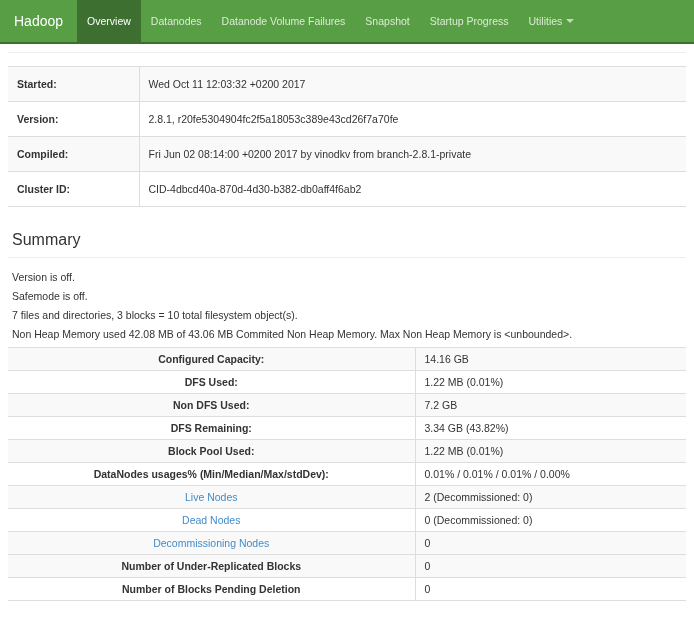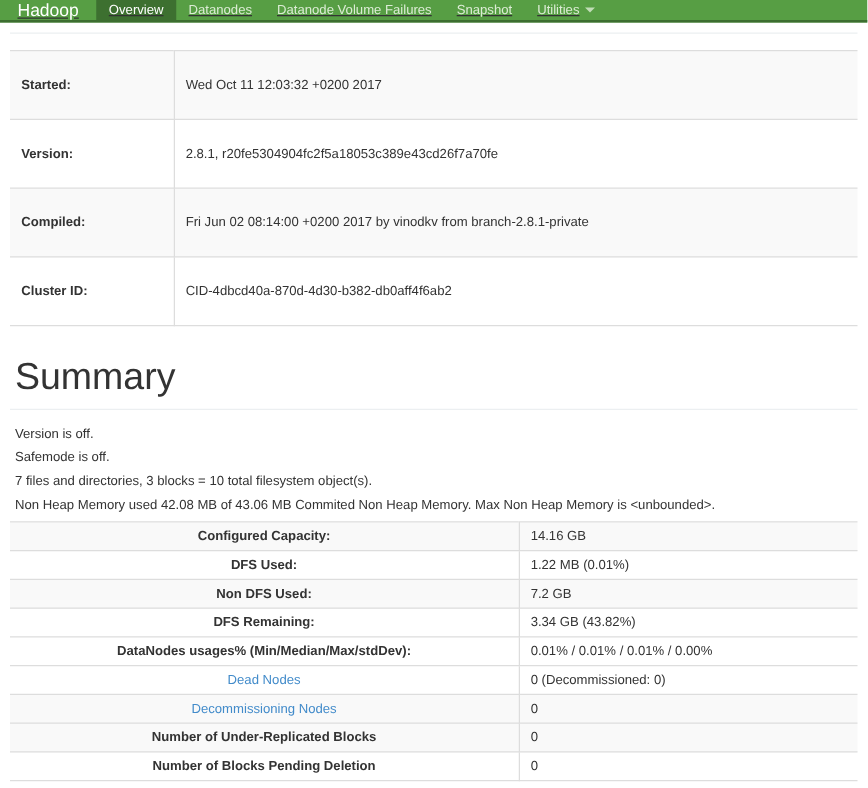--- a/index.html
+++ b/index.html
@@ -5,22 +5,22 @@
   * { box-sizing: border-box; }
   html,body { margin:0; padding:0; }
   body {
     width:694px; height:630px; overflow:hidden;
     background:#fff; color:#333;
     font-family:"Liberation Sans", sans-serif;
     font-size:10.5px;
   }
   
   .navbar {
-    height:18px; background:#579e44; border-bottom:2px solid #3c6e30;
-    display:flex; align-items:stretch;text-decoration:underline;
+    height:44px; background:#579e44; border-bottom:2px solid #3c6e30;
+    display:flex; align-items:stretch;
   }
   .brand {
     color:#fff; font-size:14px; padding:0 14px;
     display:flex; align-items:center; cursor:pointer;
   }
   .nav-item {
     color:#dcecd5; font-size:10.5px; padding:0 10px;
     display:flex; align-items:center; cursor:pointer; white-space:nowrap;
   }
   .nav-item.active { background:#3d7030; color:#fff; }
@@ -31,42 +31,43 @@
     border-right:4px solid transparent;
     opacity:.8;
   }
   
   .container { padding:0 8px; }
   h1 {
     font-size:24px; font-weight:normal; color:#333;
     margin:32px 0 8px 4px; letter-spacing:0;
   }
   h1 .sub { font-size:15px; color:#9a9a9a; font-weight:normal; }
-  h2 { font-size:30px; font-weight:normal; margin:24px 0 6px 4px; }
+  h2 { font-size:16px; font-weight:normal; margin:24px 0 6px 4px; }
   hr { border:0; border-top:1px solid #eceff1; margin:8px 0 13px 0; }
   p.line { margin:0 0 7px 4px; color:#333; }
   table { width:100%; border-collapse:collapse; font-size:10.5px; }
   table { border-top:1px solid #ddd; }
-  td { border-bottom:1px solid #ddd; padding:21px 9px; vertical-align:middle; line-height:12px; }
+  td { border-bottom:1px solid #ddd; padding:11px 9px; vertical-align:middle; line-height:12px; }
   tr.striped { background:#f9f9f9; }
   td.lbl { font-weight:bold; border-right:1px solid #ddd; }
   .tb1 td.lbl { width:131px; }
   .tb2 td { padding:5px 9px; }
   .tb2 td.lbl { width:407px;text-align:center; }
   td.lbl.link { font-weight:normal; color:#428bca; cursor:pointer; }
 </style>
 </head>
 <body>
 
 <div class="navbar">
   <div class="brand">Hadoop</div>
   <div class="nav-item active">Overview</div>
   <div class="nav-item">Datanodes</div>
   <div class="nav-item">Datanode Volume Failures</div>
   <div class="nav-item">Snapshot</div>
+  <div class="nav-item">Startup Progress</div>
   <div class="nav-item">
     <span>Utilities</span>
     <span class="caret"></span>
   </div>
 </div>
 
 <div class="container">
 
   <hr>
 
@@ -110,23 +111,31 @@
         <td>1.22 MB (0.01%)</td>
       </tr>
       <tr class="striped">
         <td class="lbl">Non DFS Used:</td>
         <td>7.2 GB</td>
       </tr>
       <tr>
         <td class="lbl">DFS Remaining:</td>
         <td>3.34 GB (43.82%)</td>
       </tr>
+      <tr class="striped">
+        <td class="lbl">Block Pool Used:</td>
+        <td>1.22 MB (0.01%)</td>
+      </tr>
       <tr>
         <td class="lbl">DataNodes usages% (Min/Median/Max/stdDev):</td>
         <td>0.01% / 0.01% / 0.01% / 0.00%</td>
+      </tr>
+      <tr class="striped">
+        <td class="lbl link">Live Nodes</td>
+        <td>2 (Decommissioned: 0)</td>
       </tr>
       <tr>
         <td class="lbl link">Dead Nodes</td>
         <td>0 (Decommissioned: 0)</td>
       </tr>
       <tr class="striped">
         <td class="lbl link">Decommissioning Nodes</td>
         <td>0</td>
       </tr>
       <tr class="striped">

